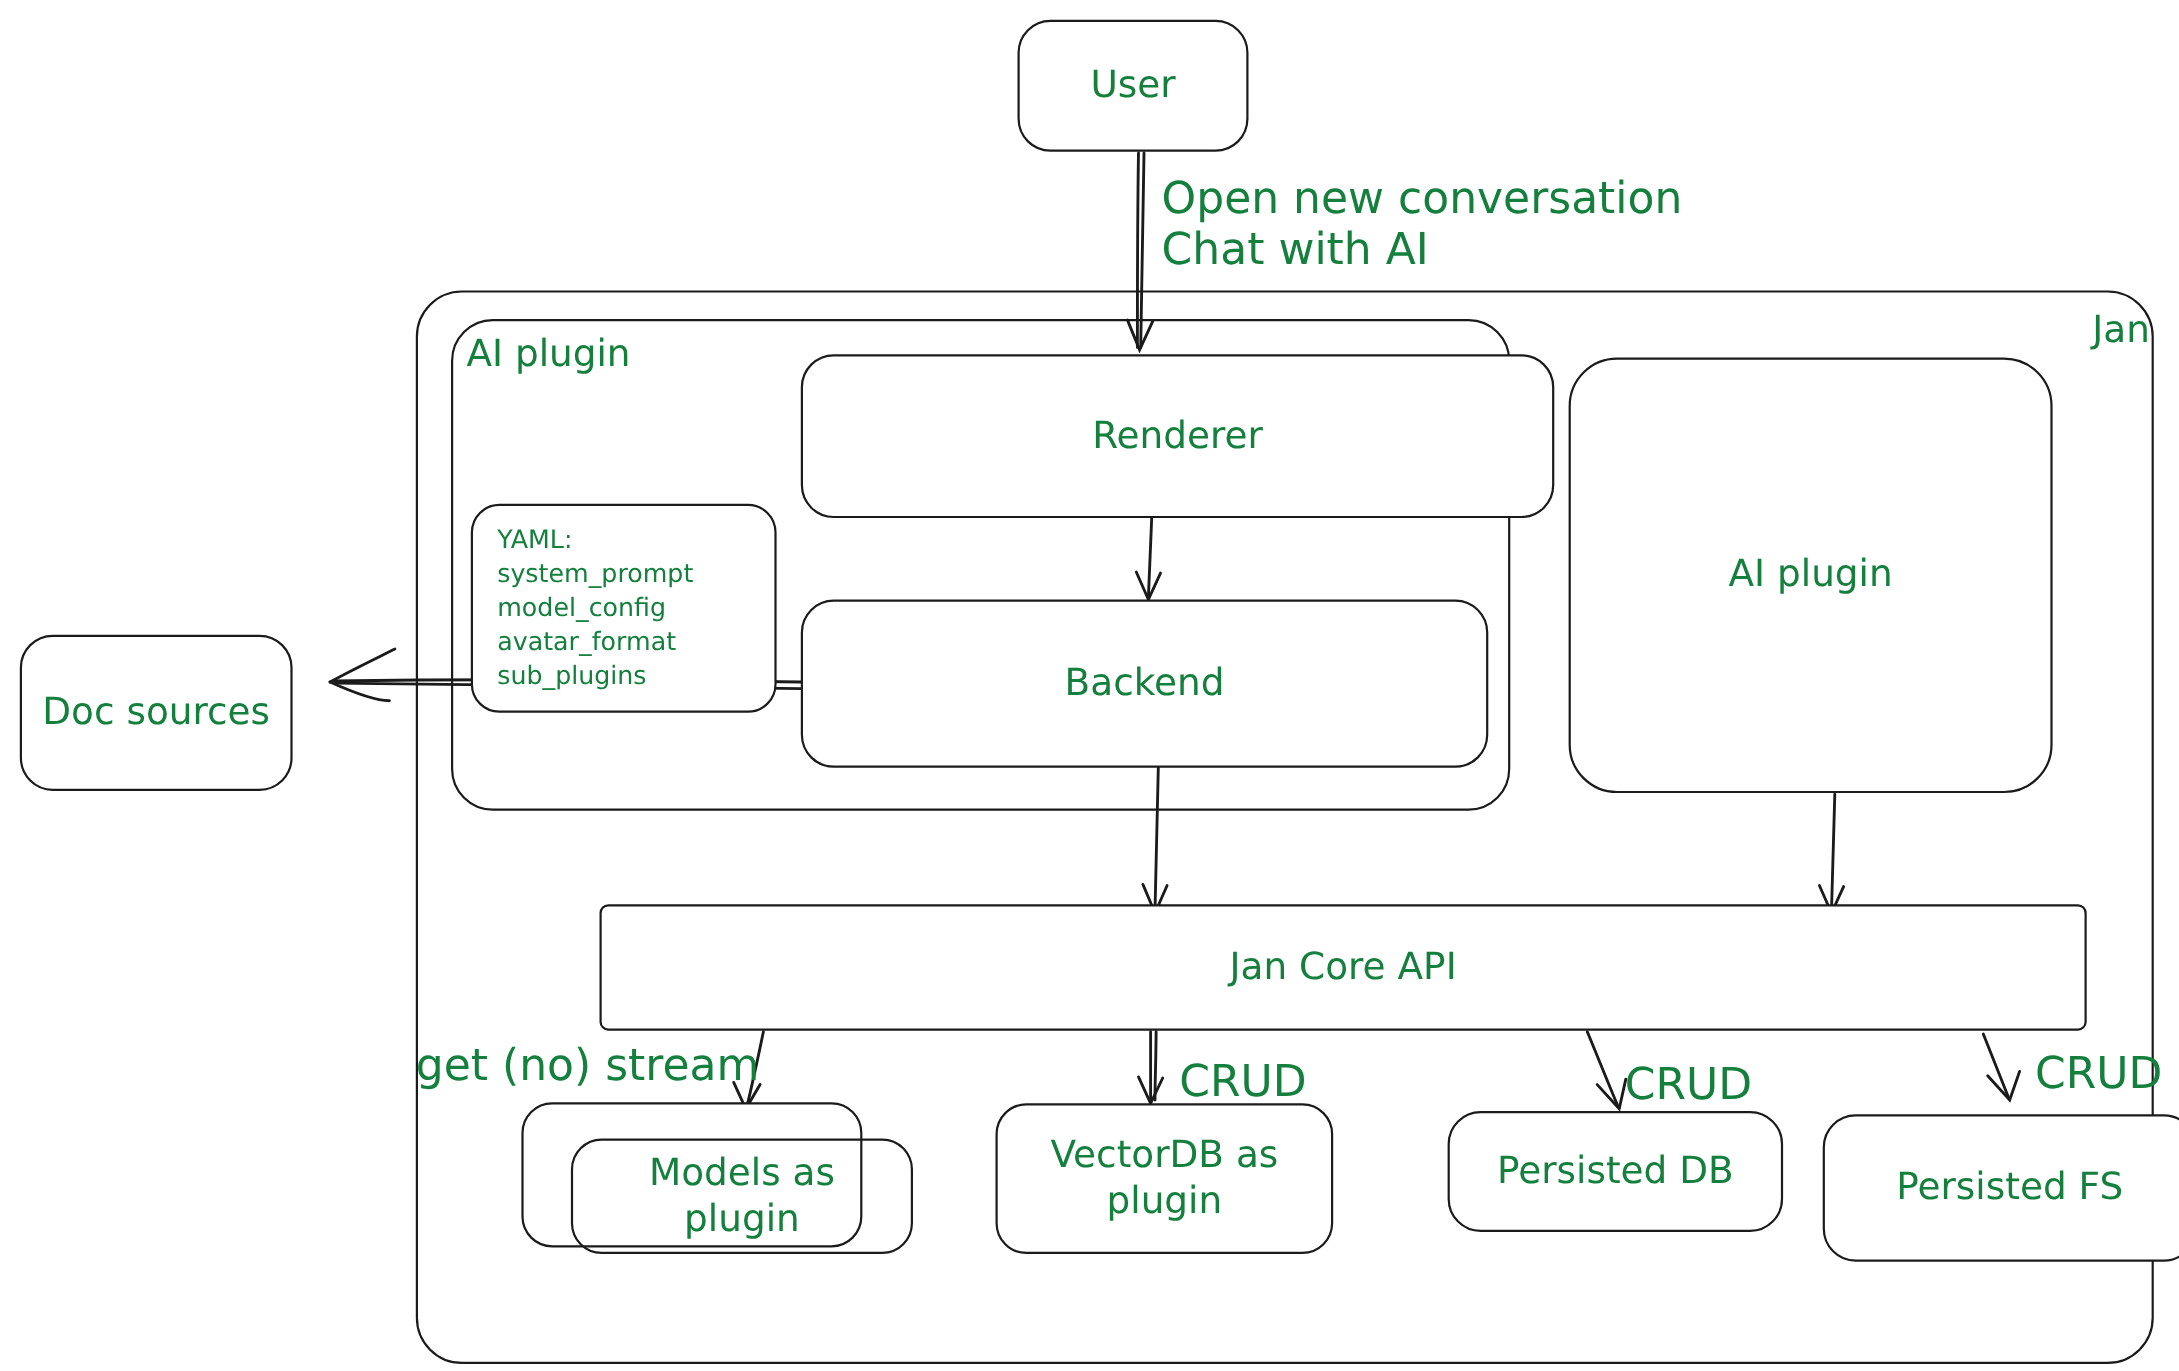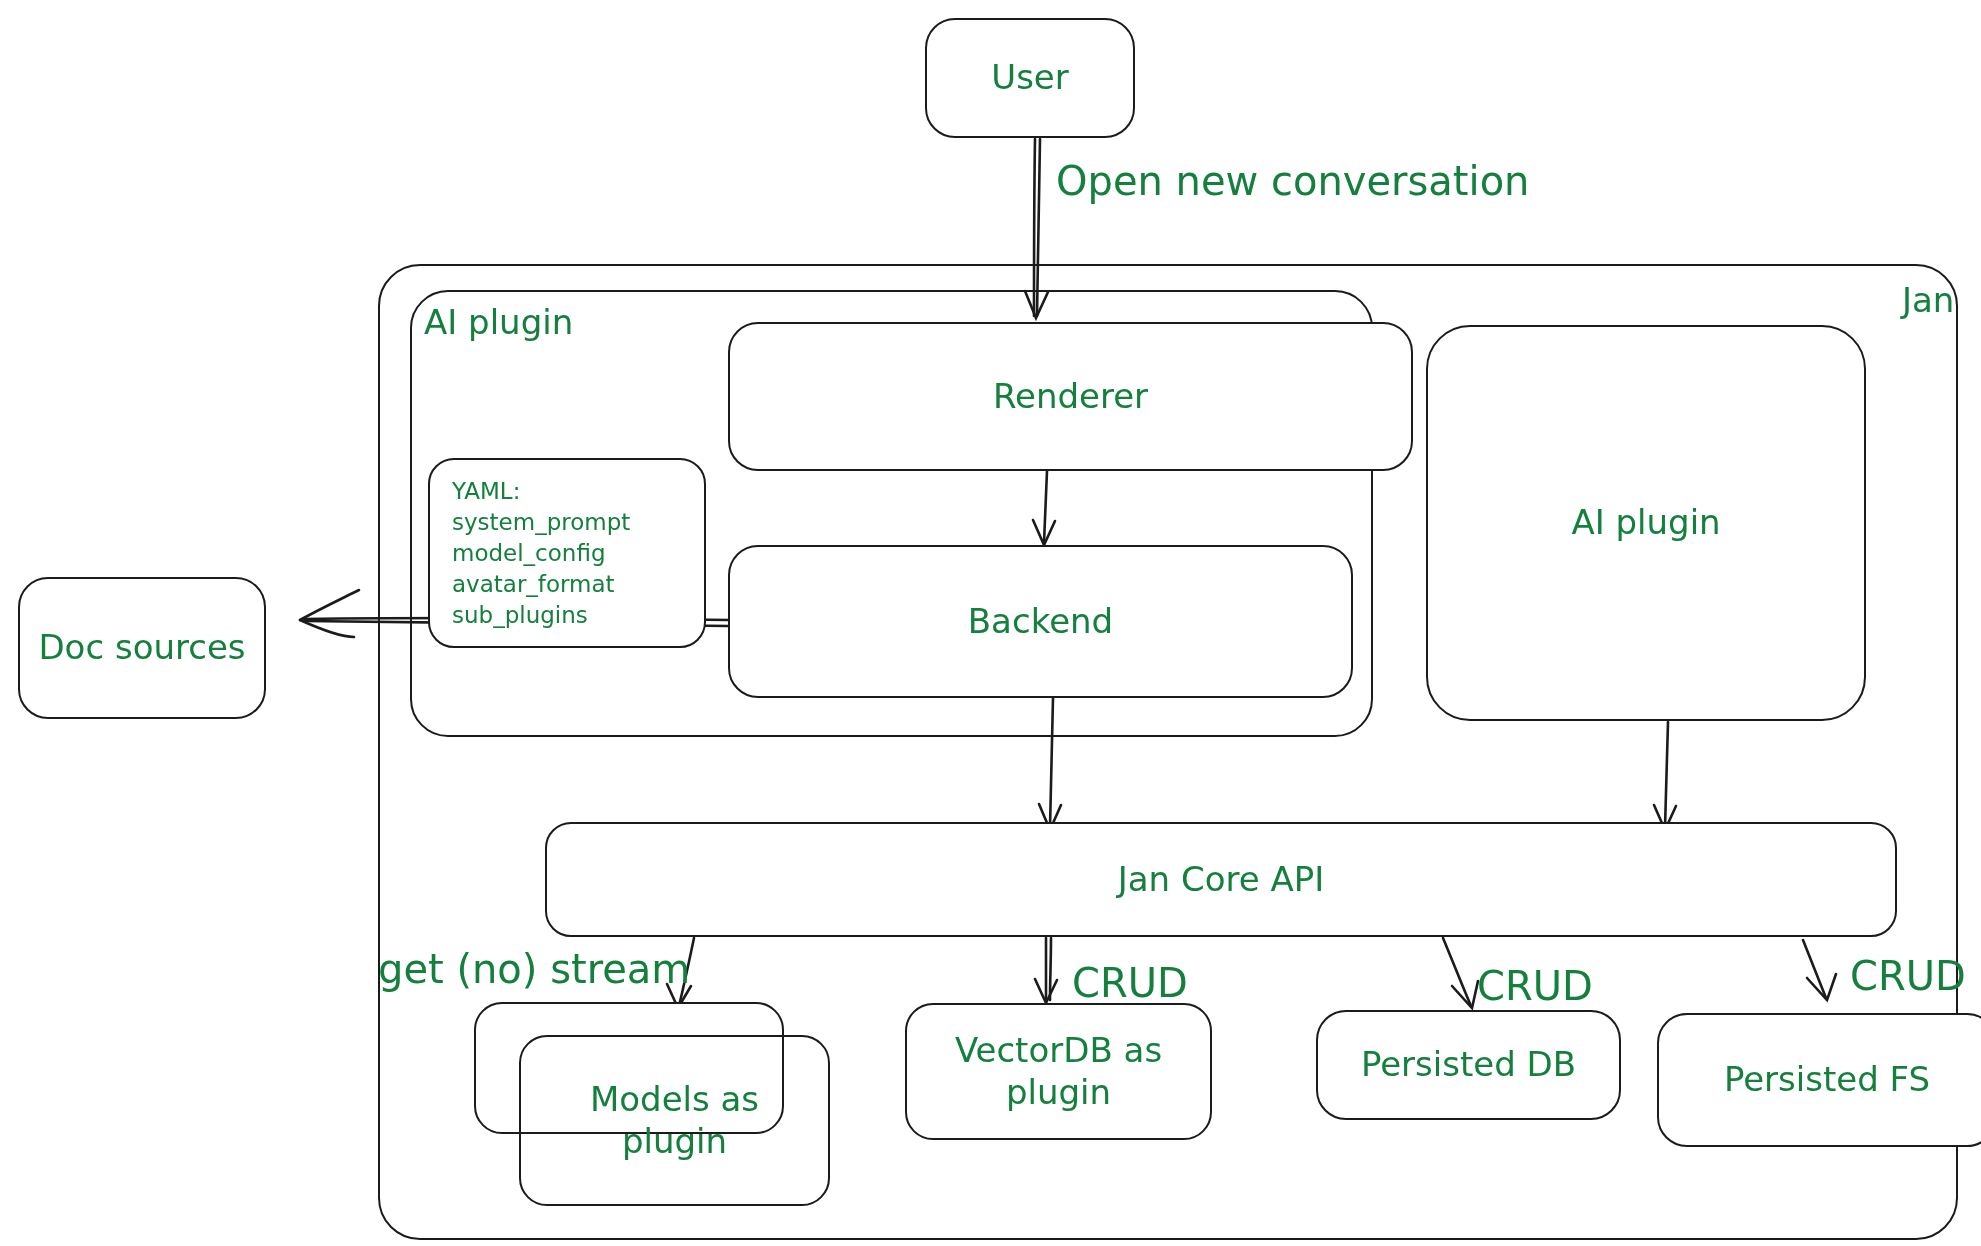--- a/index.html
+++ b/index.html
@@ -55,20 +55,21 @@
     <path d="M1803,940 C1811,960 1819,980 1826,998"></path>
     <path d="M1807,978 L1827,1000 L1836,974"></path>
   </svg>
 
   <div class="box" style="left:925px;top:18px;width:210px;height:120px;">
     <div class="lbl">User</div>
   </div>
 
   <div class="floating" style="left:1056px;top:158px;">
     <div>Open new conversation</div>
+    <div>Chat with AI</div>
   </div>
 
   <div class="box container" style="left:378px;top:264px;width:1580px;height:976px;border-radius:42px;"></div>
   <div class="corner-label" style="left:1902px;top:280px;">Jan</div>
 
   <div class="box container" style="left:410px;top:290px;width:963px;height:447px;border-radius:38px;"></div>
   <div class="corner-label" style="left:424px;top:302px;">AI plugin</div>
 
   <div class="box yaml" style="left:428px;top:414px;width:278px;height:190px;">
     <div>YAML:</div>
@@ -87,31 +88,31 @@
   </div>
 
   <div class="box" style="left:18px;top:577px;width:248px;height:142px;">
     <div class="lbl">Doc sources</div>
   </div>
 
   <div class="box" style="left:1426px;top:325px;width:440px;height:396px;border-radius:44px;">
     <div class="lbl">AI plugin</div>
   </div>
 
-  <div class="box" style="left:545px;top:822px;width:1352px;height:115px;border-radius:26px;">
+  <div class="box" style="left:545px;top:822px;width:1352px;height:115px;border-radius:8px;">
     <div class="lbl">Jan Core API</div>
   </div>
 
   <div class="floating" style="left:378px;top:946px;">get (no) stream</div>
   <div class="floating" style="left:1072px;top:960px;">CRUD</div>
   <div class="floating" style="left:1477px;top:963px;">CRUD</div>
   <div class="floating" style="left:1850px;top:953px;">CRUD</div>
 
   <div class="box" style="left:474px;top:1002px;width:310px;height:132px;border-radius:28px;"></div>
-  <div class="box" style="left:519px;top:1035px;width:311px;height:171px;border-radius:28px;background:transparent;">
+  <div class="box" style="left:519px;top:1035px;width:311px;height:105px;border-radius:28px;background:transparent;">
     <div class="lbl">Models as</div>
     <div class="lbl">plugin</div>
   </div>
 
   <div class="box" style="left:905px;top:1003px;width:307px;height:137px;border-radius:28px;">
     <div class="lbl">VectorDB as</div>
     <div class="lbl">plugin</div>
   </div>
 
   <div class="box" style="left:1316px;top:1010px;width:305px;height:110px;">

